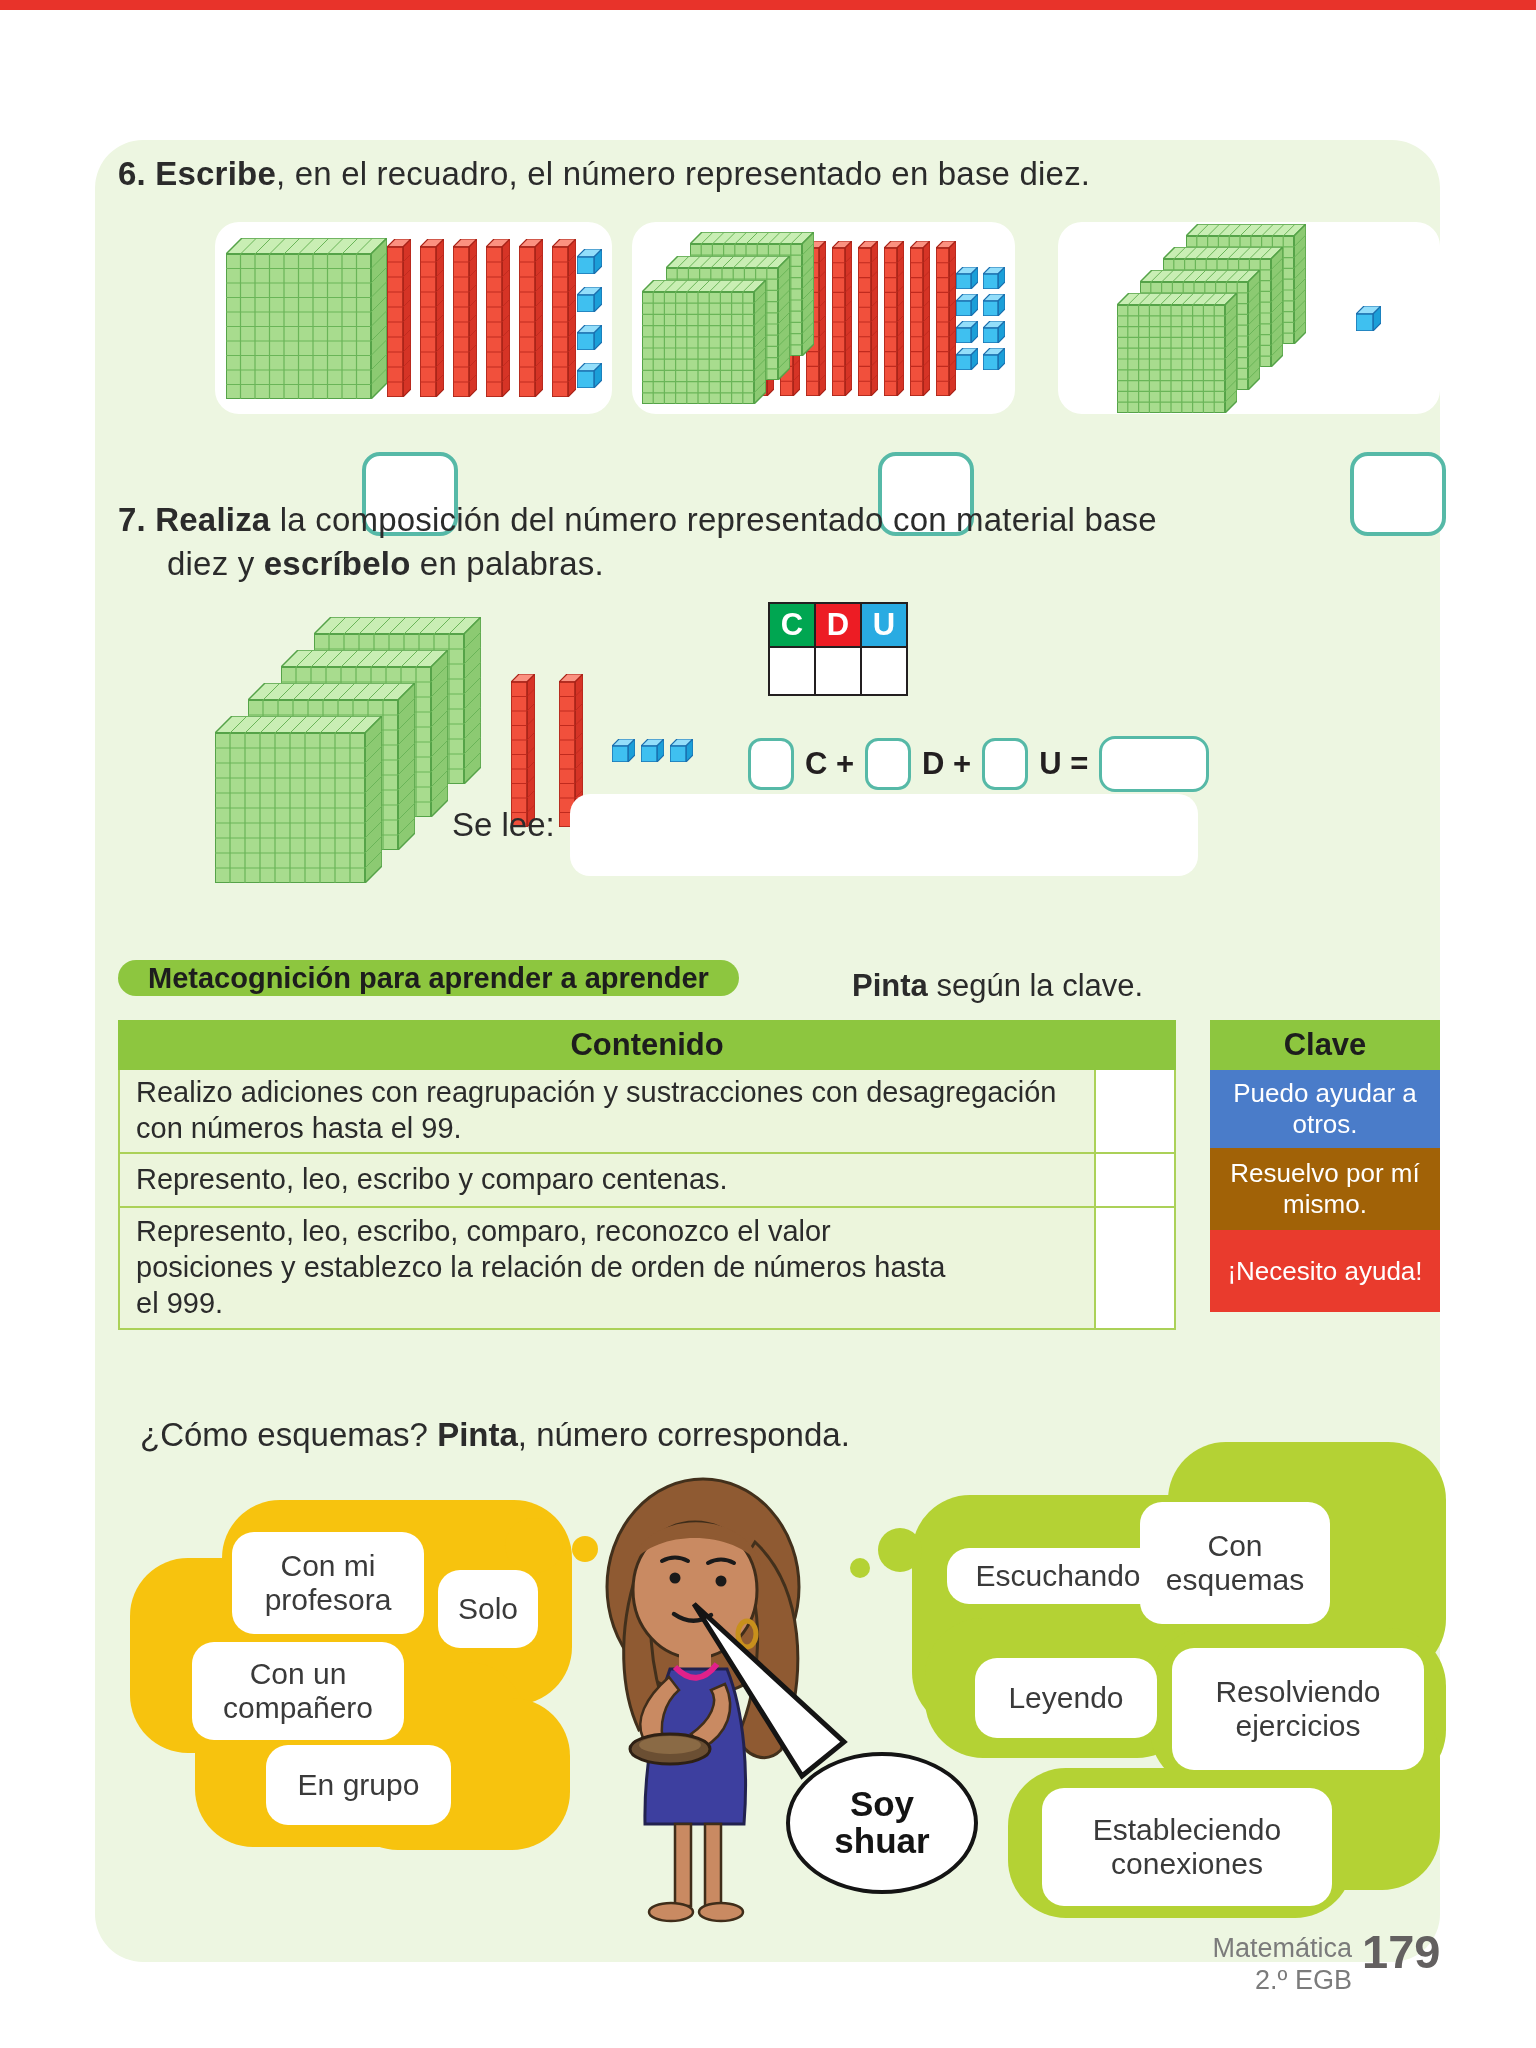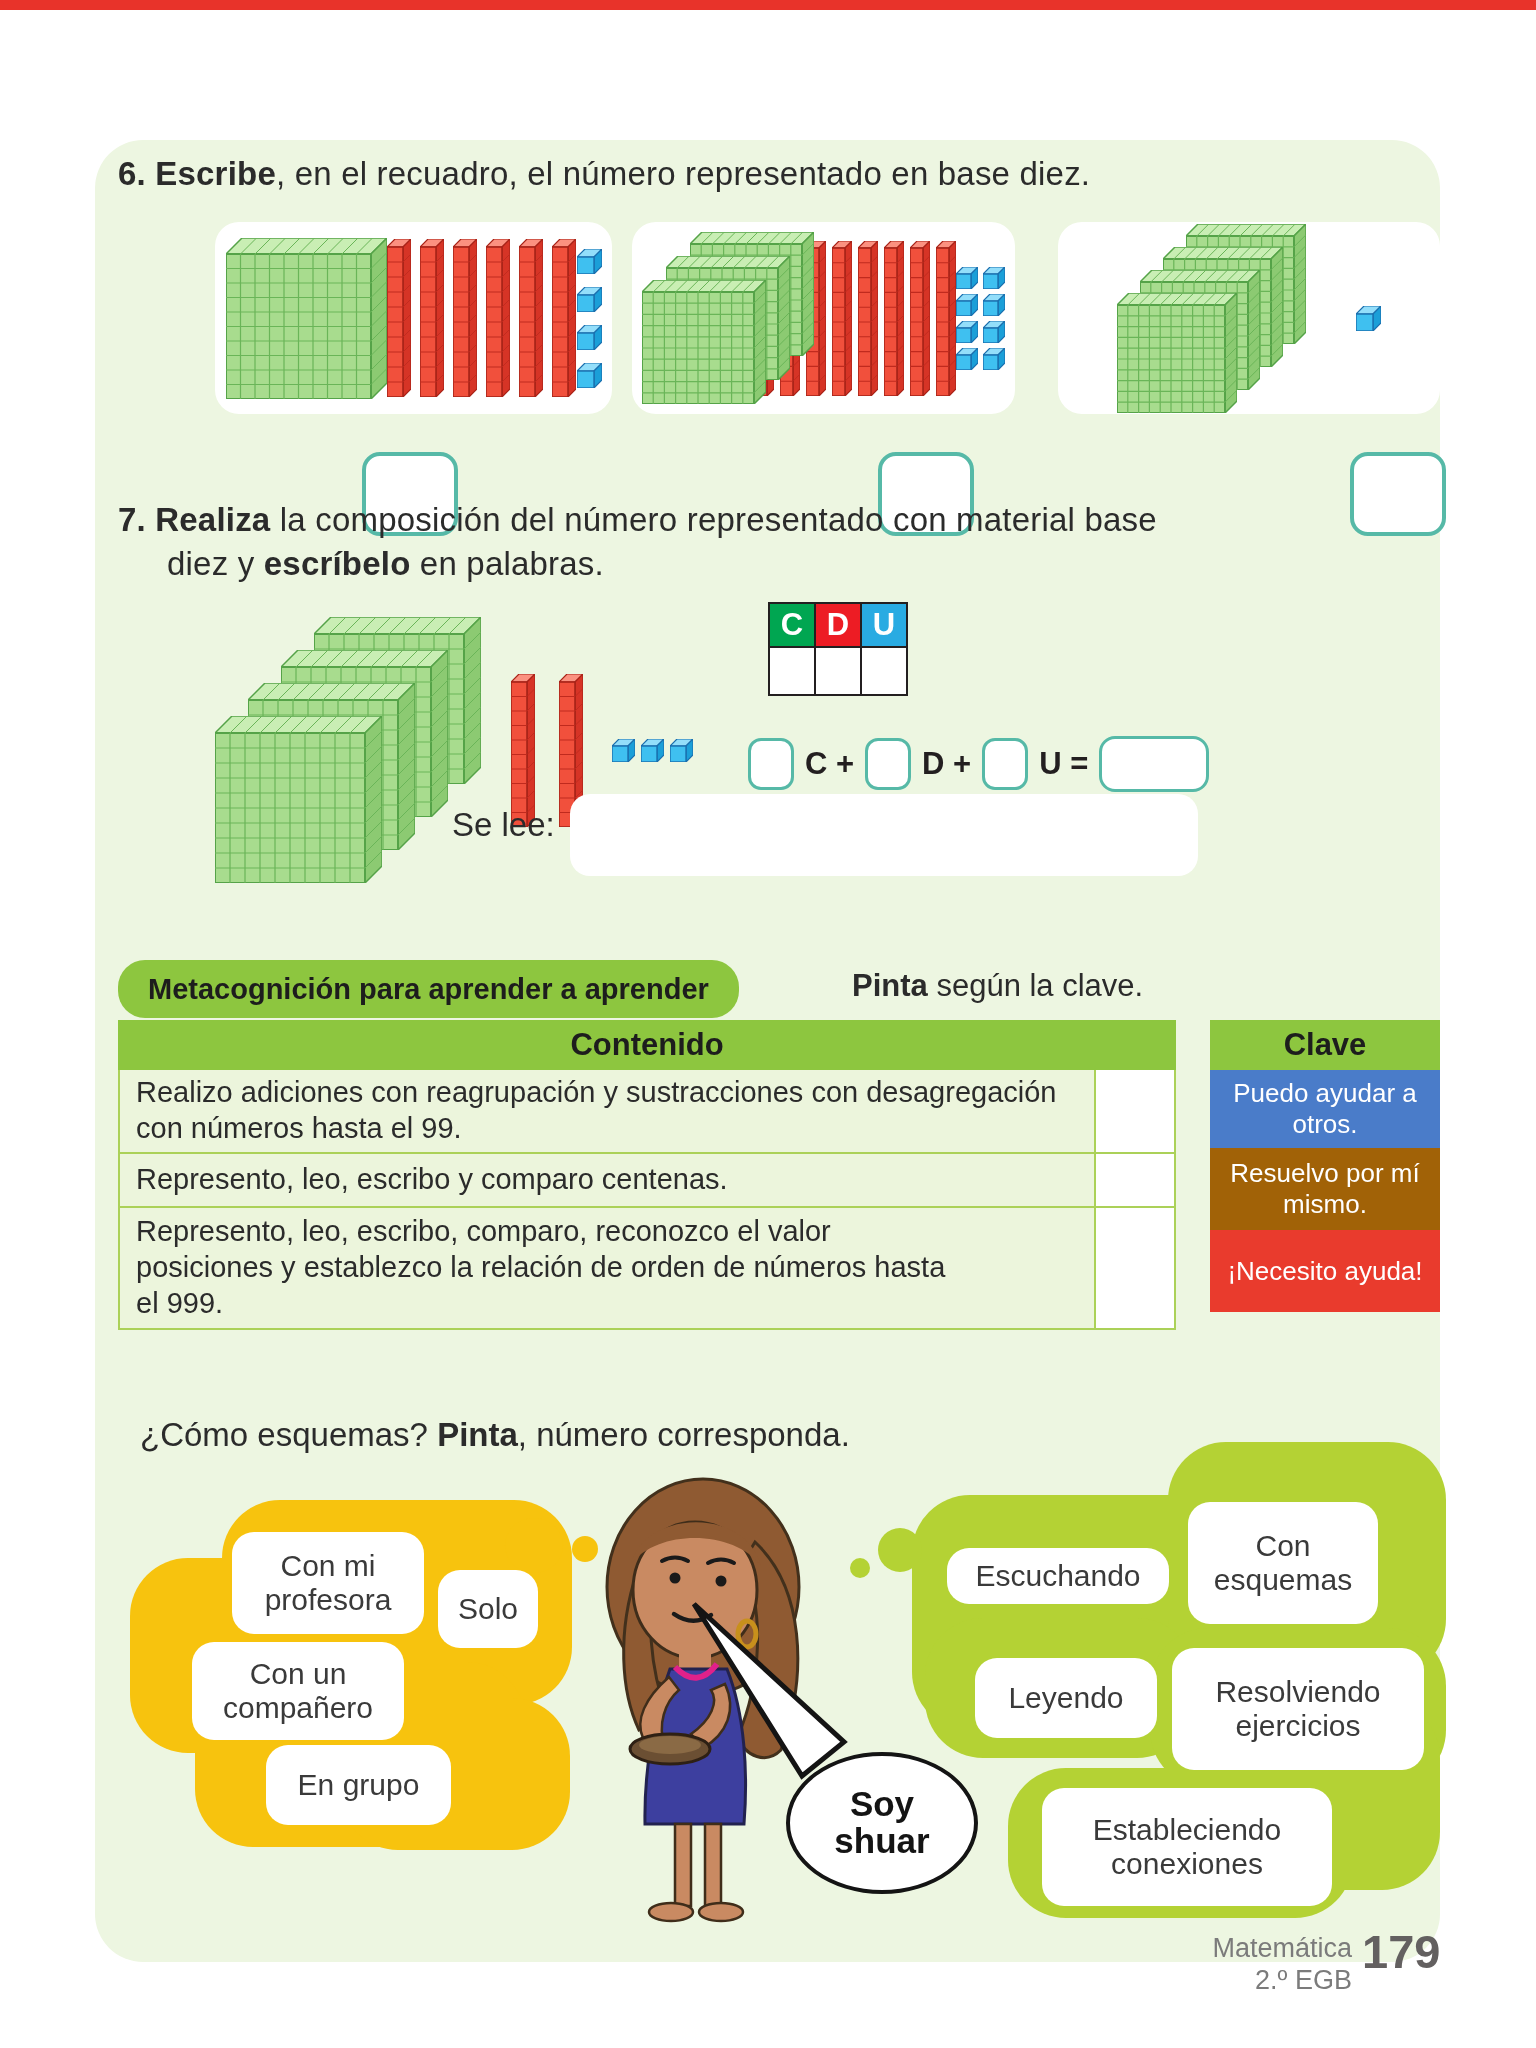--- a/index.html
+++ b/index.html
@@ -21,21 +21,21 @@
   .cdu td{border:2px solid #231f20;width:44px;height:42px;text-align:center;padding:0}
   .cdu .hd{color:#fff;font-weight:700;font-size:31px}
   .cdu .bd{background:#fff;height:46px}
   .equation{left:748px;top:736px;display:flex;align-items:center;gap:9px}
   .eq-box{width:46px;height:52px;background:#fff;border:3.5px solid #56b9a7;border-radius:13px;box-sizing:border-box}
   .eq-box.wide{width:110px;height:56px;border-radius:16px}
   .eq-label{font-size:31px;font-weight:700;color:#231f20;padding:0 2px}
   .selee-label{left:452px;top:806px;font-size:33px}
   .selee-box{left:570px;top:794px;width:628px;height:82px;background:#fff;border-radius:20px}
   
-  .pill{left:118px;top:960px;height:58px;border-radius:27px;display:inline-flex;align-items:center;padding:0 30px;font-size:29px;font-weight:700;color:#1d1d1d}
+  .pill{left:118px;top:960px;height:36px;border-radius:27px;display:inline-flex;align-items:center;padding:0 30px;font-size:29px;font-weight:700;color:#1d1d1d}
   .pinta-line{left:852px;top:968px;font-size:31px}
   .ct{left:118px;top:1020px;width:1058px}
   .ct-header{height:50px;background:#8dc63f;display:flex;align-items:center;justify-content:center;font-size:31px;font-weight:700;color:#1d1d1d}
   .ct-row{display:flex;background:#ecf5dc;border:2px solid #abd158;border-top:none;box-sizing:border-box}
   .ct-row.r1{height:84px}.ct-row.r2{height:54px}.ct-row.r3{height:122px}
   .ct-text{flex:1;display:flex;align-items:center;padding:0 16px;font-size:29px;line-height:1.24}
   .ct-check{width:78px;background:#fff;border-left:2px solid #abd158}
   .clave{left:1210px;top:1020px;width:230px}
   .clave-header{height:50px;background:#8dc63f;display:flex;align-items:center;justify-content:center;font-size:31px;font-weight:700;color:#1d1d1d}
   .clave-item{display:flex;align-items:center;justify-content:center;text-align:center;color:#fff;font-size:26px;line-height:1.18;padding:0 8px;box-sizing:border-box}
@@ -479,21 +479,21 @@
 
 <div class="cloud" style="left: 912px; top: 1495px; width: 330px; height: 235px; background: rgb(180, 210, 52);"></div>
 <div class="cloud" style="left: 1168px; top: 1442px; width: 278px; height: 235px; background: rgb(180, 210, 52);"></div>
 <div class="cloud" style="left: 925px; top: 1618px; width: 270px; height: 140px; background: rgb(180, 210, 52);"></div>
 <div class="cloud" style="left: 1150px; top: 1628px; width: 296px; height: 160px; background: rgb(180, 210, 52);"></div>
 <div class="cloud" style="left: 1008px; top: 1768px; width: 345px; height: 150px; background: rgb(180, 210, 52);"></div>
 <div class="cloud" style="left: 1240px; top: 1700px; width: 200px; height: 190px; background: rgb(180, 210, 52);"></div>
 <div class="cloud round" style="left: 878px; top: 1528px; width: 44px; height: 44px; background: rgb(180, 210, 52);"></div>
 <div class="cloud round" style="left: 850px; top: 1558px; width: 20px; height: 20px; background: rgb(180, 210, 52);"></div>
 <div class="copt" style="left:947px;top:1548px;width:222px;height:56px">Escuchando</div>
-<div class="copt" style="left:1188px;top:1502px;width:190px;height:122px">Con esquemas</div>
+<div class="copt" style="left:1140px;top:1502px;width:190px;height:122px">Con esquemas</div>
 <div class="copt" style="left:975px;top:1658px;width:182px;height:80px">Leyendo</div>
 <div class="copt" style="left:1172px;top:1648px;width:252px;height:122px">Resolviendo ejercicios</div>
 <div class="copt" style="left:1042px;top:1788px;width:290px;height:118px">Estableciendo conexiones</div>
 
 <svg class="abs" style="left:575px;top:1462px" width="260" height="500" viewBox="0 0 260 500">
   <ellipse cx="128" cy="125" rx="96" ry="108" fill="#8f5a32" stroke="#42301c" stroke-width="3"></ellipse>
   <path d="M180,80 C228,125 234,210 206,288 C192,302 170,296 163,274 C186,220 190,150 168,100 Z" fill="#8f5a32" stroke="#42301c" stroke-width="3"></path>
   <path d="M62,110 C42,170 46,230 64,268 L92,252 C74,205 72,150 80,118 Z" fill="#8f5a32" stroke="#42301c" stroke-width="3"></path>
   <ellipse cx="120" cy="128" rx="62" ry="68" fill="#c98a62" stroke="#3f2d1a" stroke-width="3"></ellipse>
   <path d="M56,102 C70,48 170,44 186,104 C160,68 84,66 56,102 Z" fill="#8f5a32"></path>

